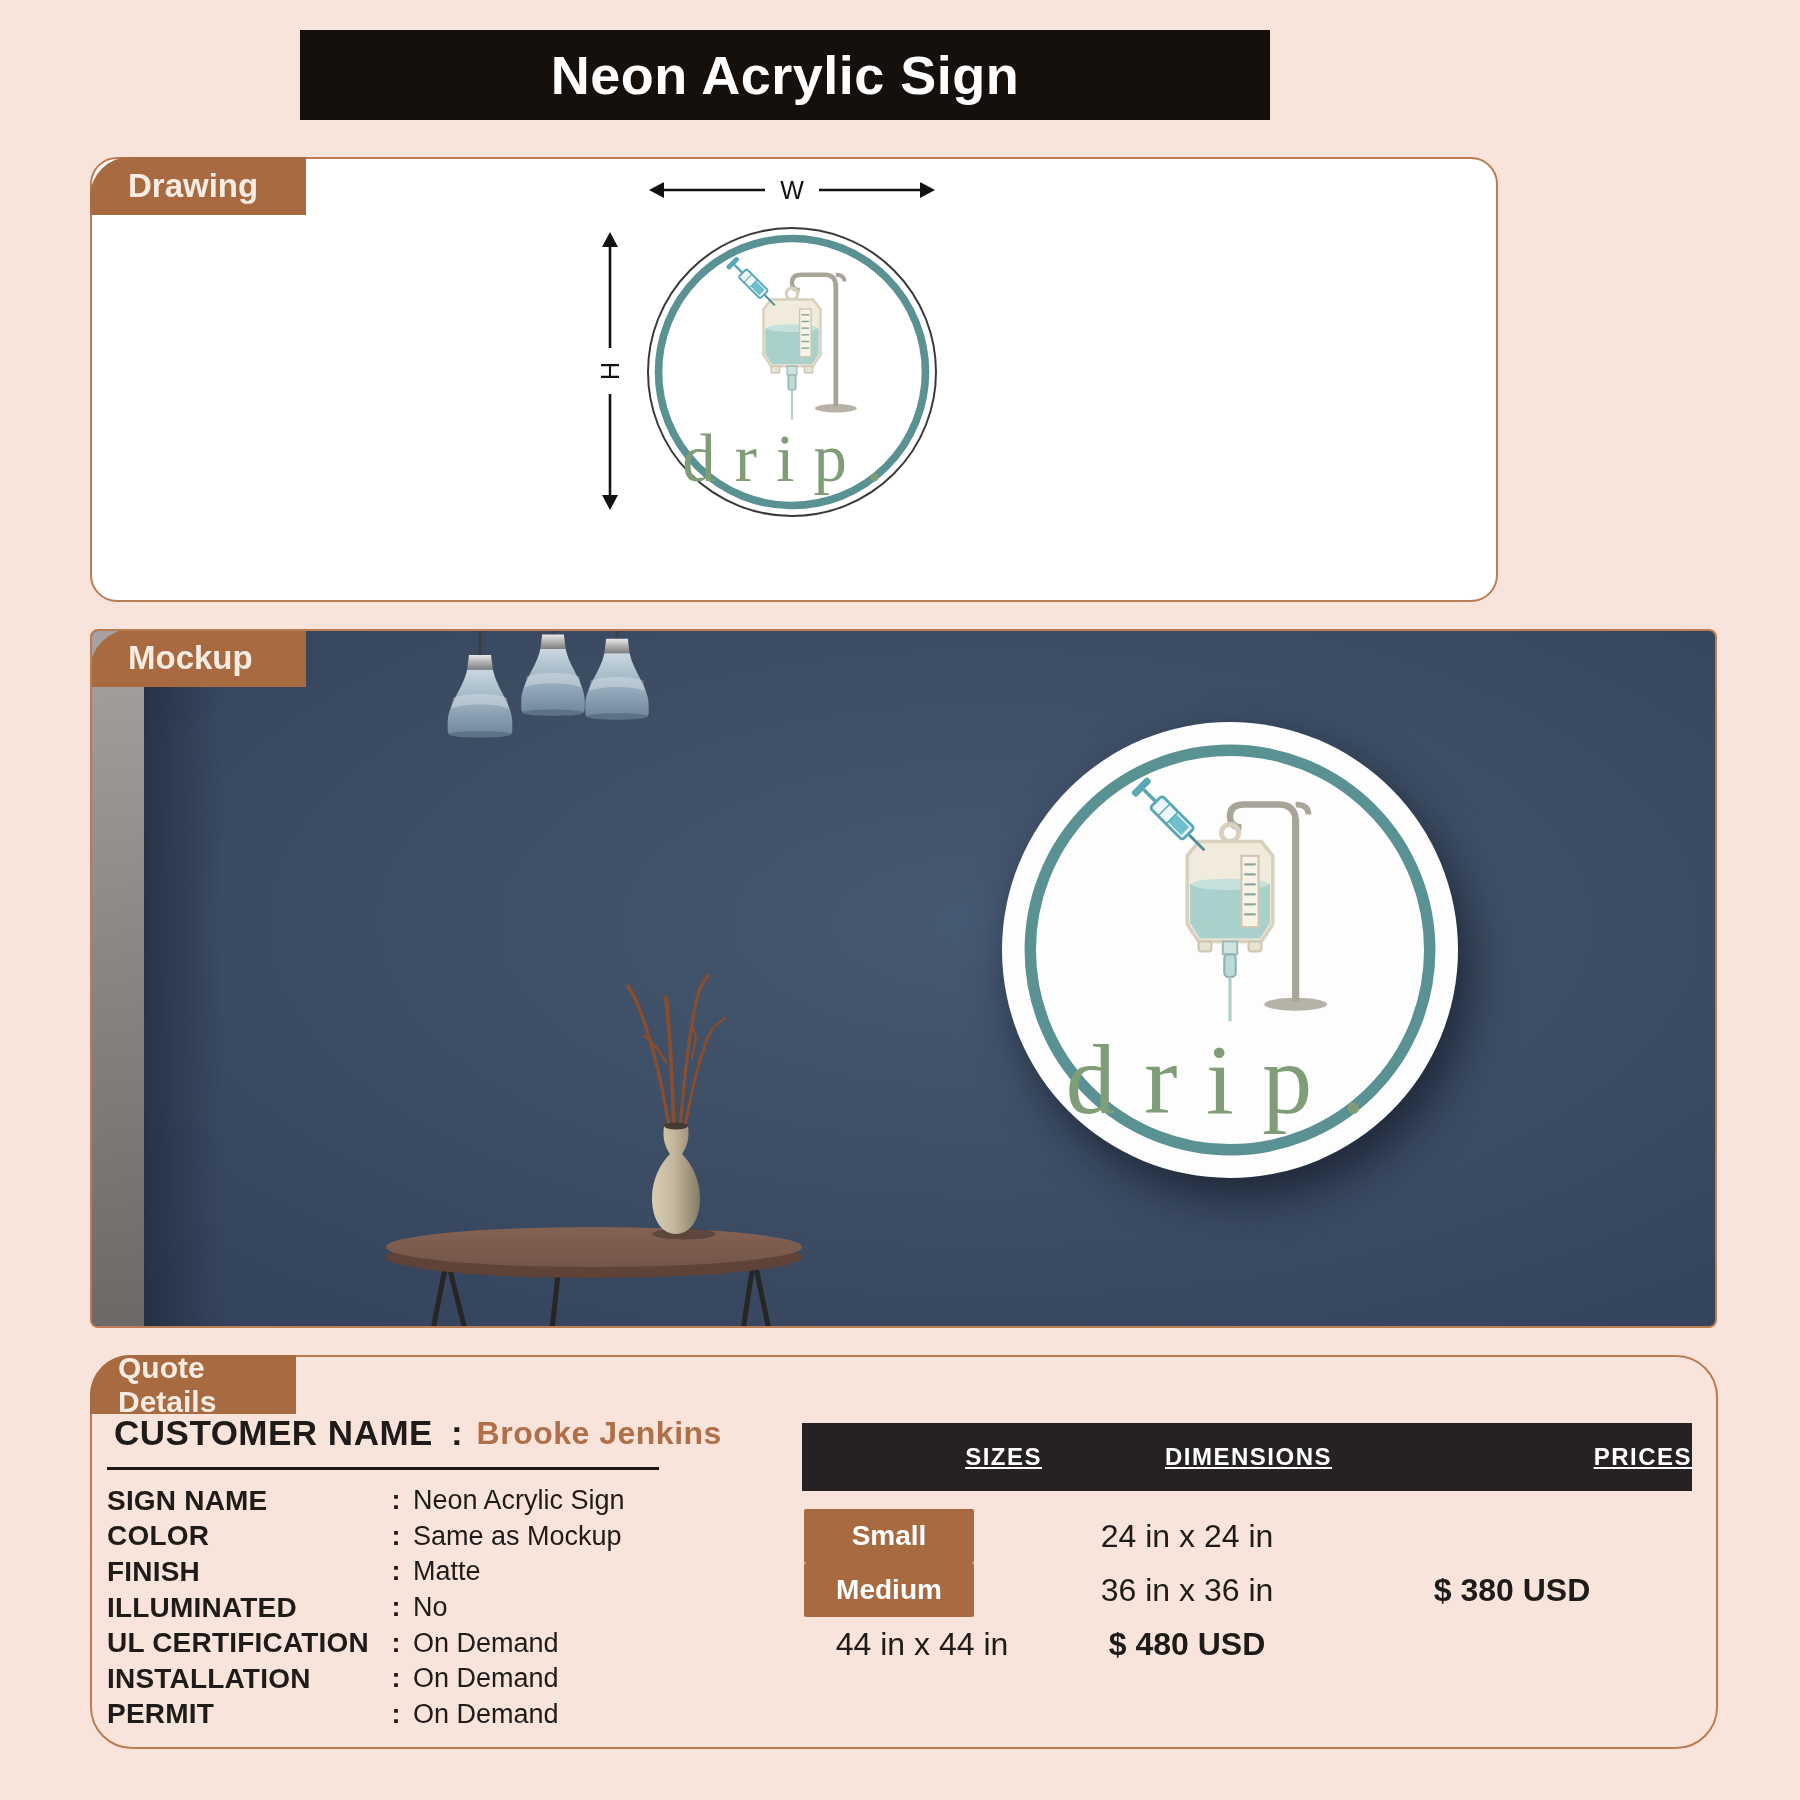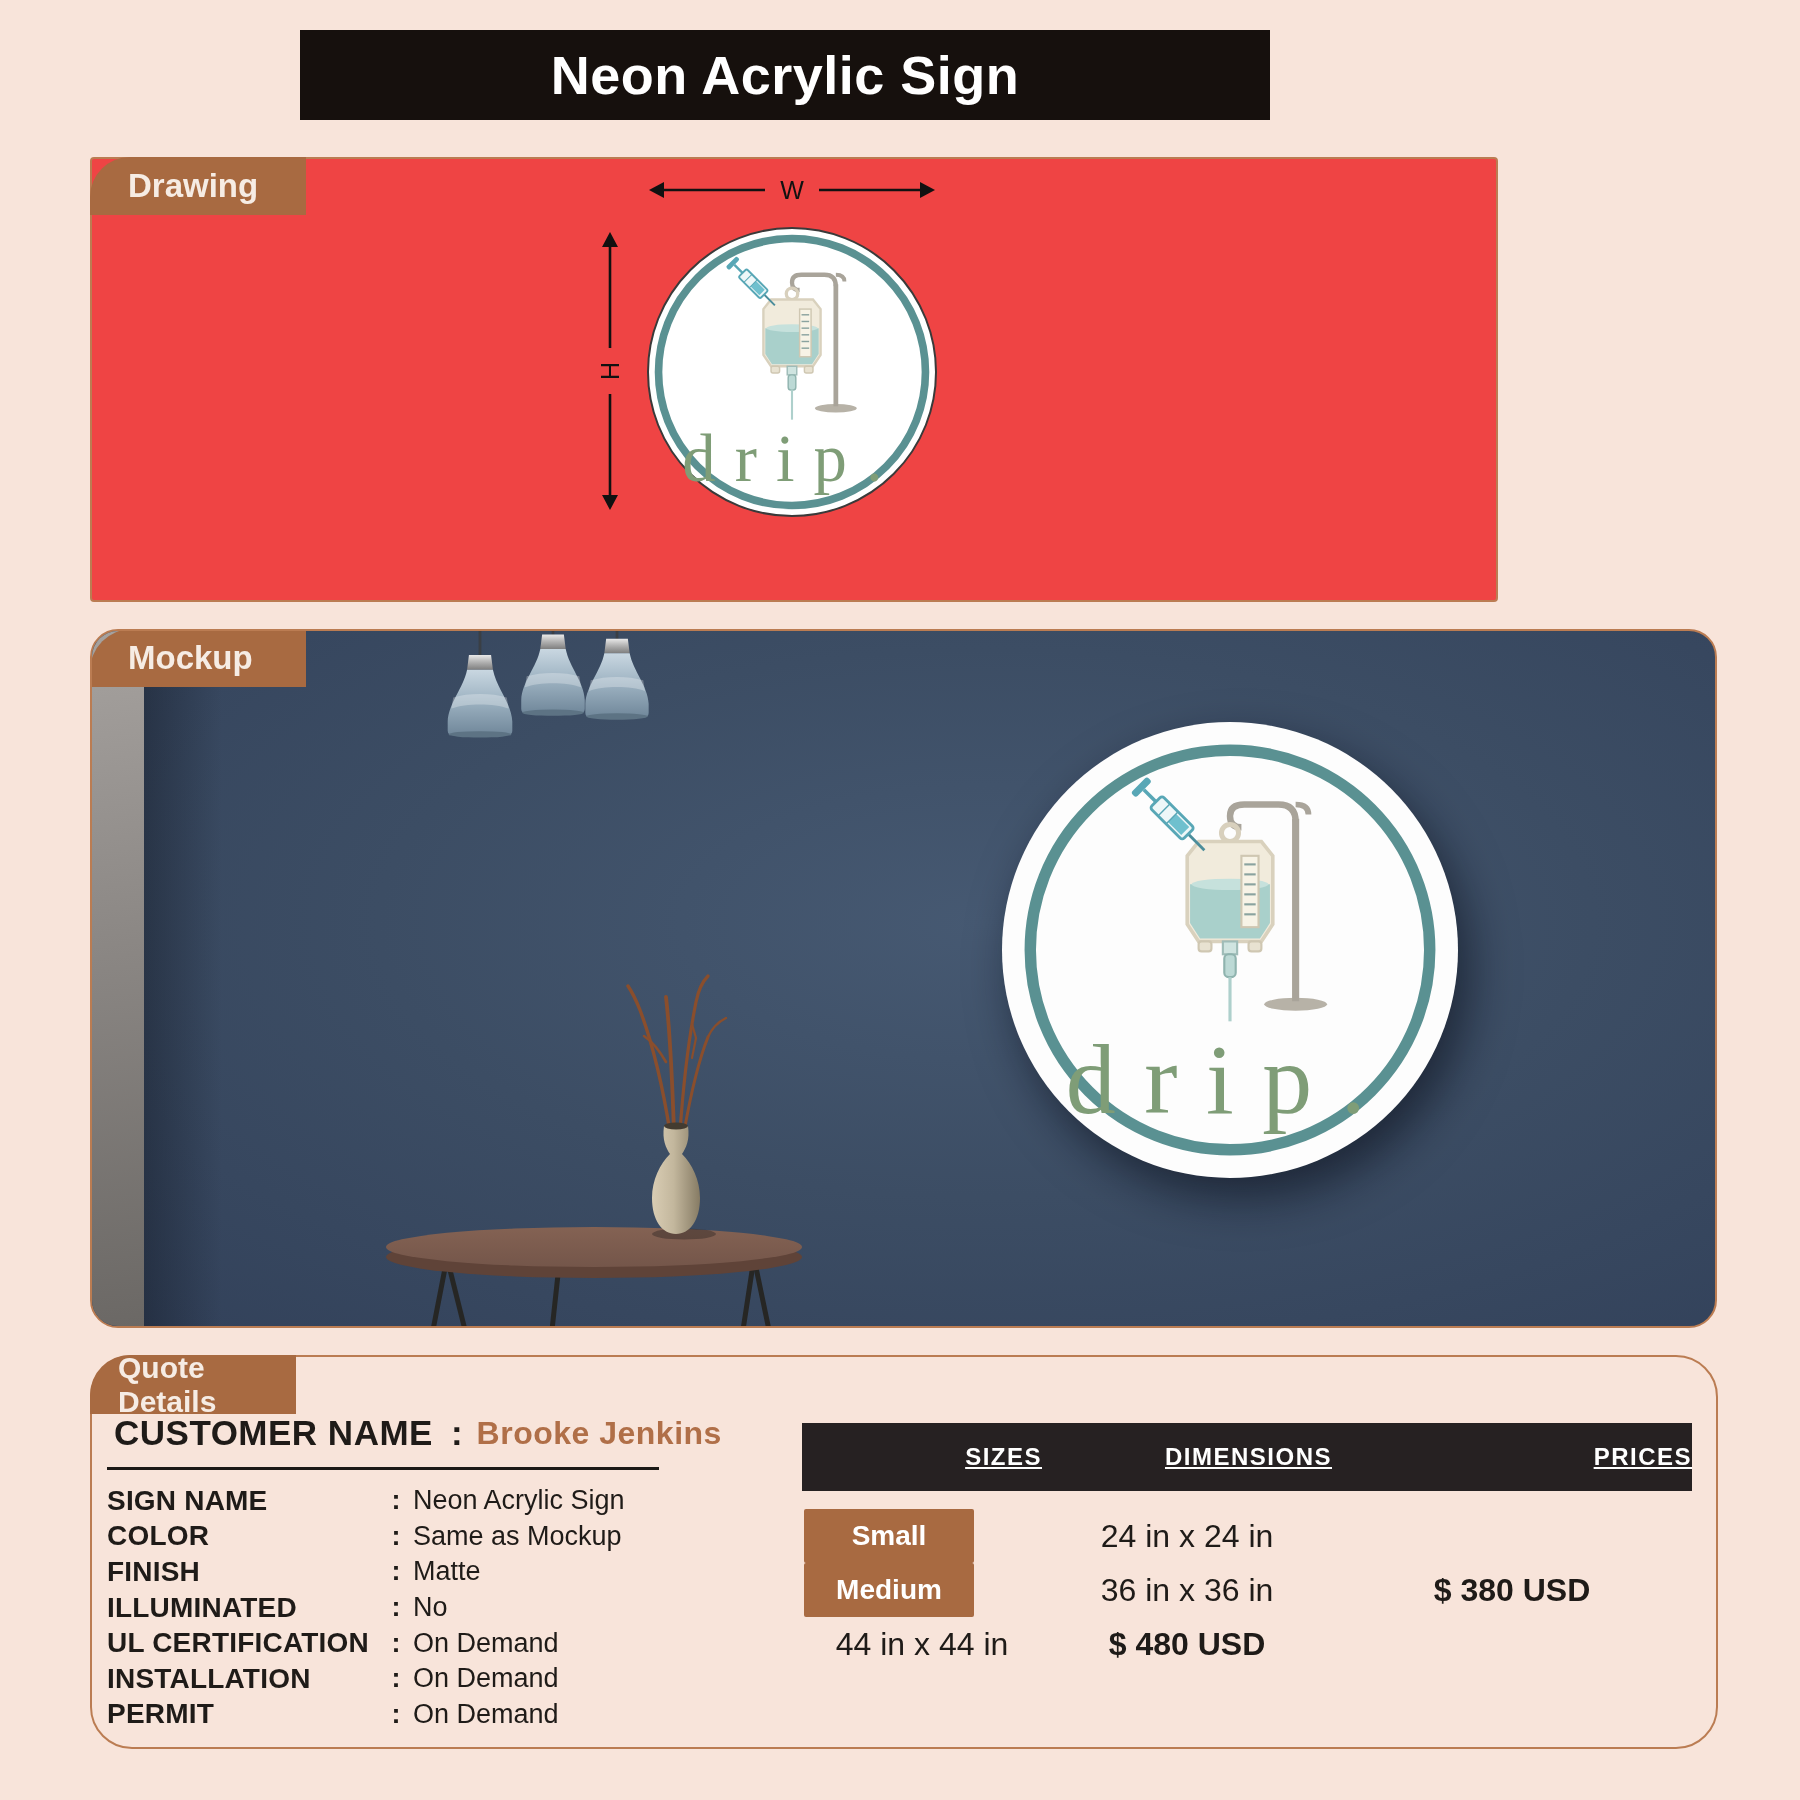--- a/index.html
+++ b/index.html
@@ -24,29 +24,29 @@
   .titlebar{position:absolute;left:300px;top:30px;width:970px;height:90px;background:var(--bar-black);
     display:flex;align-items:center;justify-content:center;}
   .titlebar span{color:#ffffff;font-size:54px;font-weight:bold;letter-spacing:.5px;}
 
   
   .panel{position:absolute;border:2px solid var(--accent-border);}
   .tab{position:absolute;left:-2px;top:-2px;background:var(--accent);color:var(--tab-text);
     font-weight:bold;display:flex;align-items:center;border-radius:40px 0 0 0;z-index:5;}
 
   
-  .drawing-panel{left:90px;top:157px;width:1408px;height:445px;background:#ef4444;border-radius:4px;}
+  .drawing-panel{left:90px;top:157px;width:1408px;height:445px;background:#ffffff;border-radius:27px;}
   .drawing-panel .tab{width:216px;height:58px;font-size:33px;padding-left:38px;}
   .dim-svg{position:absolute;}
   .logo-circle{position:absolute;border-radius:50%;background:#ffffff;}
   .logo-circle.outlined{border:2px solid #3a3a3a;}
   .logo-circle svg{position:absolute;inset:0;width:100%;height:100%;}
 
   
-  .mockup-panel{left:90px;top:629px;width:1627px;height:699px;border-radius:28px;overflow:hidden;
+  .mockup-panel{left:90px;top:629px;width:1627px;height:699px;border-radius:8px;overflow:hidden;
     background:radial-gradient(ellipse at 55% 42%, #465972 0%, var(--wall) 48%, #32415a 100%);}
   .mockup-panel .tab{width:216px;height:58px;font-size:33px;padding-left:38px;border-radius:42px 0 0 0;}
   .wall-column{position:absolute;left:0;top:0;width:52px;height:100%;
     background:linear-gradient(172deg,#a6a29f 0%,#8b8784 45%,#6b6865 100%);}
   .wall-column-shadow{position:absolute;left:52px;top:0;width:78px;height:100%;
     background:linear-gradient(to right,rgba(15,20,30,.38),rgba(15,20,30,0));}
   .lamp{position:absolute;}
   .scene{position:absolute;}
   .sign-circle{position:absolute;left:910px;top:91px;width:456px;height:456px;border-radius:50%;background:#fdfdfd;
     box-shadow:12px 20px 46px rgba(5,10,20,.55);}

